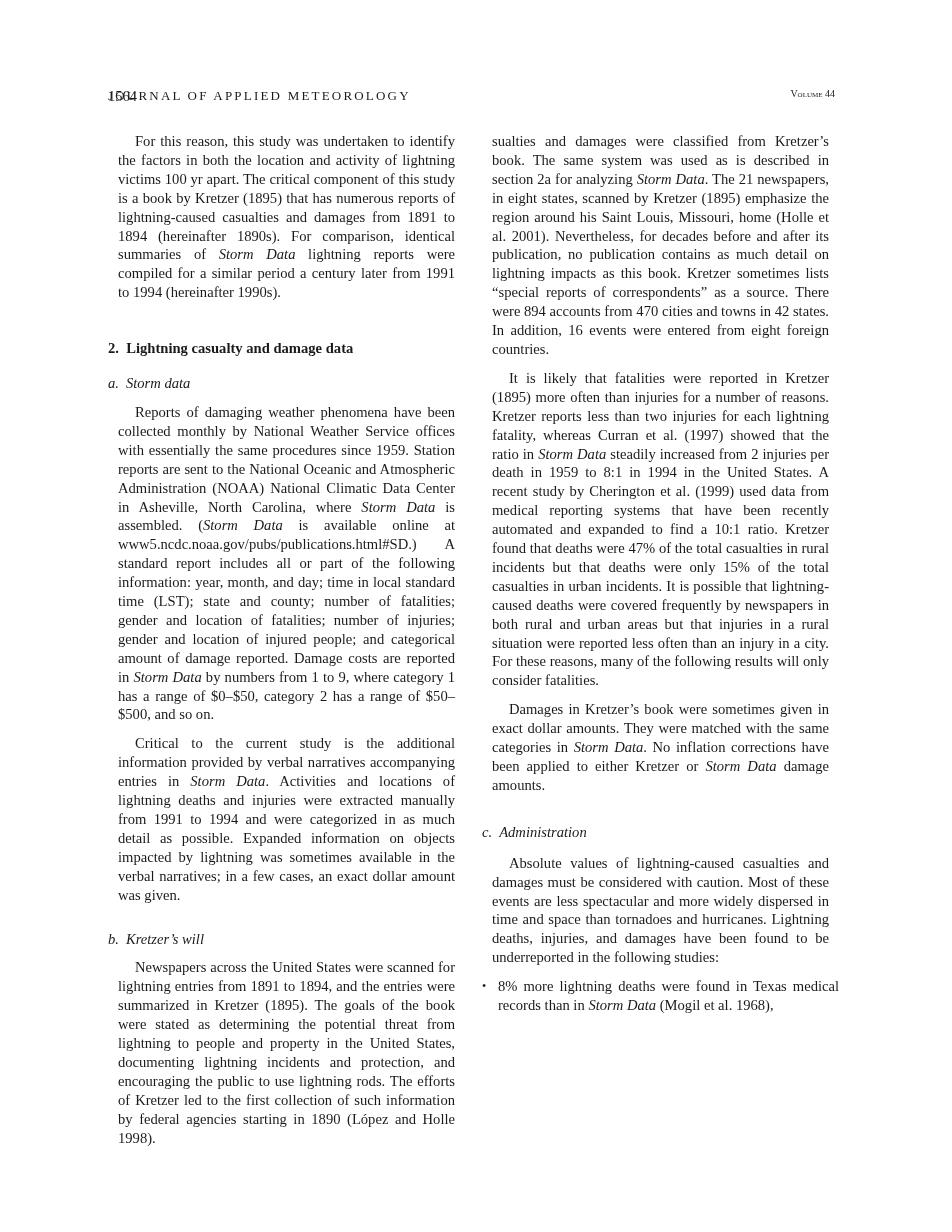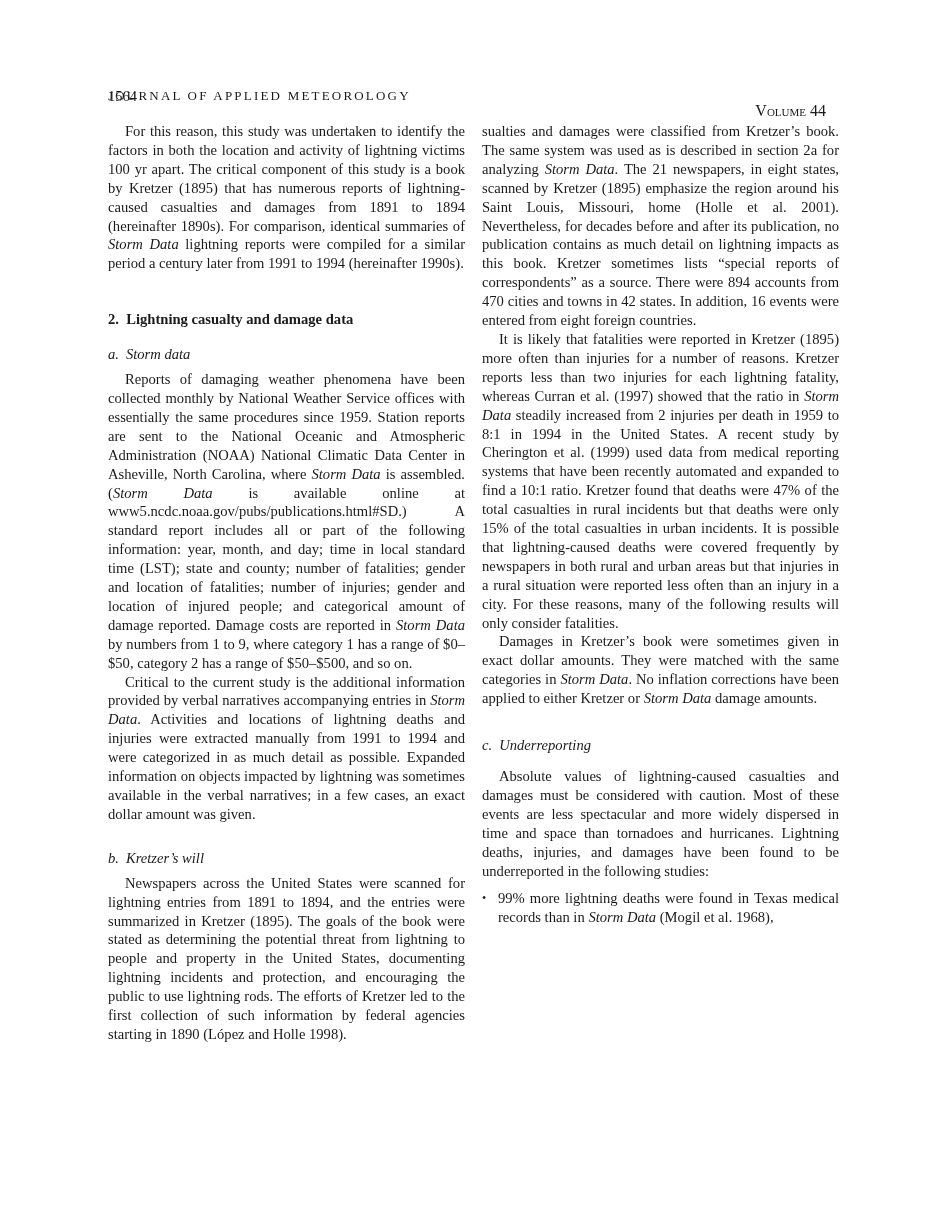--- a/index.html
+++ b/index.html
@@ -3,26 +3,26 @@
 <meta charset="utf-8">
 <style>
   html, body { margin: 0; padding: 0; background: #ffffff; }
   body { width: 952px; height: 1232px; position: relative; overflow: hidden;
          font-family: "Liberation Serif", "DejaVu Serif", serif; color: #1a1a1a; }
   .header { position: absolute; top: 88px; left: 108px; width: 730px; height: 20px;
             font-size: 14.5px; }
   .header .pgnum { position: absolute; left: 0; top: 0; }
   .header .journal { position: absolute; left: 0; right: 0; top: 0; 
                      letter-spacing: 2.2px; font-size: 13px; }
-  .header .vol { position: absolute; right: 12px; top: 0; font-variant: small-caps; font-size: 16px; margin-top: 14px; }
+  .header .vol { position: absolute; right: 3px; top: 0; font-variant: small-caps; font-size: 10px; }
   .col { position: absolute; top: 122px; width: 357px; font-size: 14.6px; line-height: 18.9px;
          text-align: justify; hyphens: manual; }
   .col.left { left: 108px; }
   .col.right { left: 482px; width: 357px; }
-  p { margin: 0; text-indent: 17px; }
+  p { margin: 10px; text-indent: 17px; }
   p.noindent { text-indent: 0; }
   .sec-head { font-weight: bold; margin: 37px 0 16px 0; text-indent: 0; font-size: 14.6px; }
   .subsec { font-style: italic; margin: 6px 0 6px 0; text-indent: 0; }
   .subsec .lbl { margin-right: 7px; }
   .gap-sub { margin-top: 25px; }
   .gap-sub2 { margin-top: 26px; }
   .gap-after { margin-bottom: 9px; }
   em { font-style: italic; }
   ul.bullets { list-style: none; margin: 9px 0 0 0; padding: 0; }
   ul.bullets li { position: relative; padding-left: 16px; text-align: justify; }
@@ -53,20 +53,20 @@
   <p>Newspapers across the United States were scanned for lightning entries from 1891 to 1894, and the entries were summarized in Kretzer (1895). The goals of the book were stated as determining the potential threat from lightning to people and property in the United States, documenting lightning incidents and protection, and encouraging the public to use lightning rods. The efforts of Kretzer led to the first collection of such information by federal agencies starting in 1890 (López and Holle 1998).</p>
 </div>
 
 <div class="col right">
   <p class="noindent"><span>sualties and damages were classified from Kretzer’s book. The same system was used as is described in section 2a for analyzing </span><em>Storm Data</em><span>. The 21 newspapers, in eight states, scanned by Kretzer (1895) emphasize the region around his Saint Louis, Missouri, home (Holle et al. 2001). Nevertheless, for decades before and after its publication, no publication contains as much detail on lightning impacts as this book. Kretzer sometimes lists “special reports of correspondents” as a source. There were 894 accounts from 470 cities and towns in 42 states. In addition, 16 events were entered from eight foreign countries.</span></p>
 
   <p><span>It is likely that fatalities were reported in Kretzer (1895) more often than injuries for a number of reasons. Kretzer reports less than two injuries for each lightning fatality, whereas Curran et al. (1997) showed that the ratio in </span><em>Storm Data</em><span> steadily increased from 2 injuries per death in 1959 to 8:1 in 1994 in the United States. A recent study by Cherington et al. (1999) used data from medical reporting systems that have been recently automated and expanded to find a 10:1 ratio. Kretzer found that deaths were 47% of the total casualties in rural incidents but that deaths were only 15% of the total casualties in urban incidents. It is possible that lightning-caused deaths were covered frequently by newspapers in both rural and urban areas but that injuries in a rural situation were reported less often than an injury in a city. For these reasons, many of the following results will only consider fatalities.</span></p>
 
   <p><span>Damages in Kretzer’s book were sometimes given in exact dollar amounts. They were matched with the same categories in </span><em>Storm Data</em><span>. No inflation corrections have been applied to either Kretzer or </span><em>Storm Data</em><span> damage amounts.</span></p>
 
-  <p class="subsec gap-sub2 gap-after" style="margin-top:28px; margin-bottom:12px;"><span class="lbl">c.</span><span>Underreporting</span></p>
+  <p class="subsec gap-sub2 gap-after" style="margin-top:28px; margin-bottom:12px;"><span class="lbl">c.</span><span>Administration</span></p>
 
   <p>Absolute values of lightning-caused casualties and damages must be considered with caution. Most of these events are less spectacular and more widely dispersed in time and space than tornadoes and hurricanes. Lightning deaths, injuries, and damages have been found to be underreported in the following studies:</p>
 
   <ul class="bullets">
-    <li><span>99% more lightning deaths were found in Texas medical records than in </span><em>Storm Data</em><span> (Mogil et al. 1968),</span></li>
+    <li><span>8% more lightning deaths were found in Texas medical records than in </span><em>Storm Data</em><span> (Mogil et al. 1968),</span></li>
   </ul>
 </div>
 
 </body></html>

